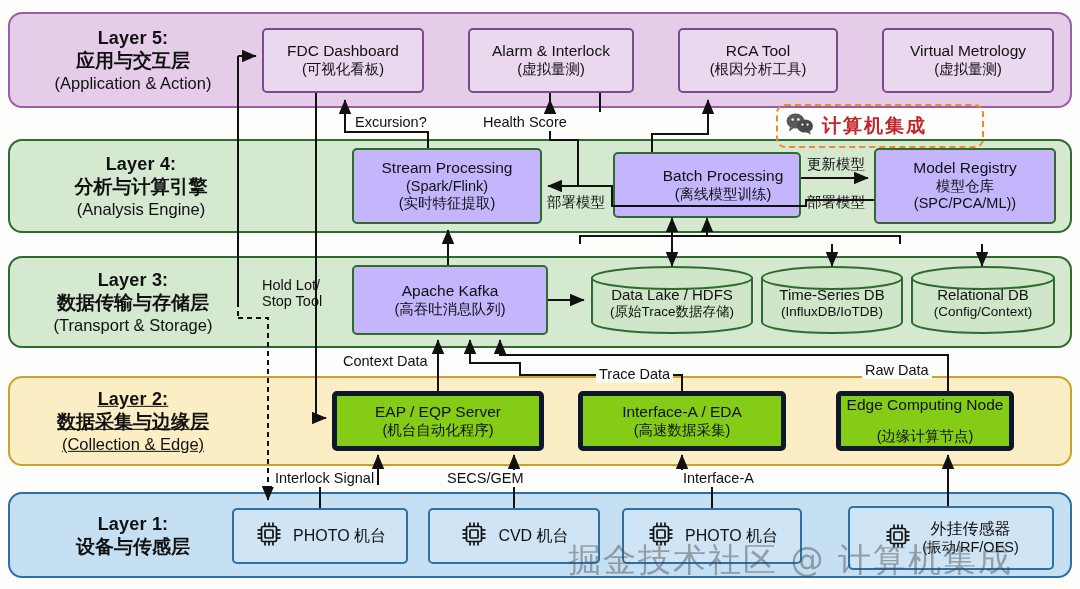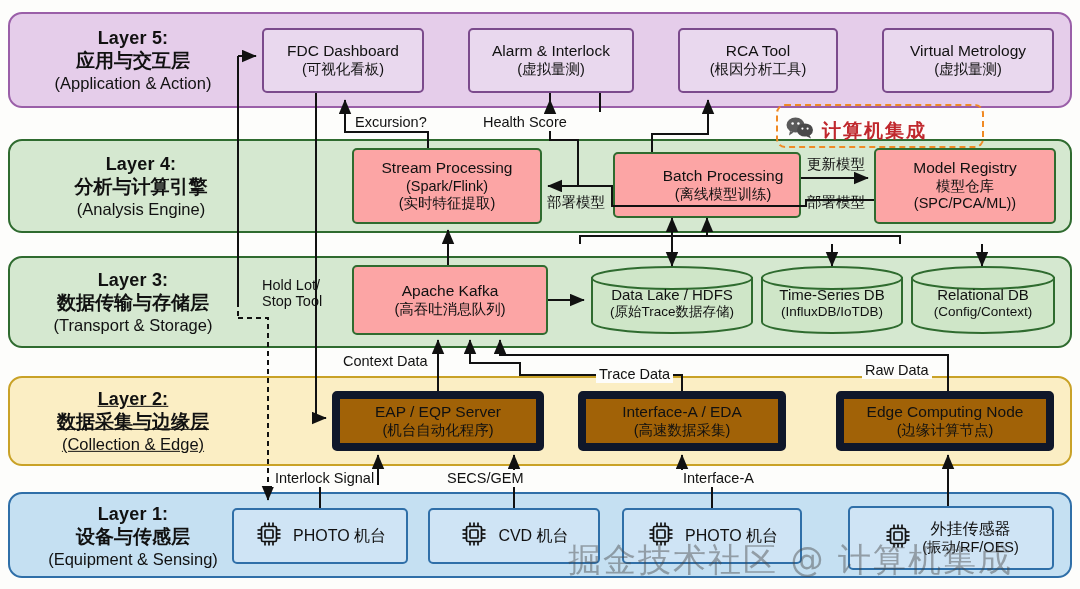--- a/index.html
+++ b/index.html
@@ -48,22 +48,22 @@
     align-items:center;
     justify-content:center;
     text-align:center;
     line-height:1.22;
     color:#111;
   }
   .node .t1{font-size:15.5px;}
   .node .t2{font-size:14.5px;}
   .node .t3{font-size:14.5px;}
   .n-purple{background:#e9d8ee;border:2px solid #7b4a8c;}
-  .n-green{background:#fca5a5;border:2px solid #2f6b2f;}
-  .n-yellow{background:#a16207;border:8px solid #0f172a;}
+  .n-green{background:#c4b5fd;border:2px solid #2f6b2f;}
+  .n-yellow{background:#84cc16;border:5px solid #0f172a;}
   .n-blue{background:#cfe4f5;border:2px solid #2f6fa8;}
 
   
   .node.equip{flex-direction:row;gap:9px;}
   .node.equip .t1{font-size:16px;}
   .chip-icon{flex:0 0 auto;display:block;}
 
   
   .cyl{
     position:absolute;
@@ -93,21 +93,21 @@
   }
   .elabel.oncolor{background:transparent;}
   .elabel.two{line-height:1.12;}
 
   
   .wm-badge{
     position:absolute;
     border:2.5px dashed #f08a24;
     border-radius:9px;
     display:flex;
-    align-items:flex-end;
+    align-items:center;
     gap:7px;
     padding:2px 9px 2px 7px;
     background:transparent;
   }
   .wm-badge .wm-text{
     font-family:"DejaVu Serif","Liberation Serif",serif;
     font-weight:bold;
     font-size:19px;
     color:#c0282d;
     letter-spacing:2px;
@@ -228,30 +228,29 @@
   </div>
 
   <div class="node n-yellow" style="left:332px;top:391px;width:212px;height:60px;">
     <div class="t1">EAP / EQP Server</div>
     <div class="t2">(机台自动化程序)</div>
   </div>
   <div class="node n-yellow" style="left:578px;top:391px;width:208px;height:60px;">
     <div class="t1">Interface-A / EDA</div>
     <div class="t2">(高速数据采集)</div>
   </div>
-  <div class="node n-yellow" style="left:836px;top:391px;width:218px;height:60px;">
+  <div class="node n-yellow" style="left:836px;top:391px;width:178px;height:60px;justify-content:space-between;">
     <div class="t1">Edge Computing Node</div>
     <div class="t2">(边缘计算节点)</div>
   </div>
 
   <div class="layer l1" style="left:8px;top:492px;width:1064px;height:86px;"></div>
   <div class="layer-title" style="left:8px;top:536px;width:250px;">
     <div class="lt-en-top">Layer 1:</div>
     <div class="lt-cn">设备与传感层</div>
-    <div class="lt-en">(Equipment &amp; Sensing)</div>
   </div>
 
   <div class="node n-blue equip" style="left:232px;top:508px;width:176px;height:56px;">
     <span class="chip-icon">
       <svg width="30" height="30" viewBox="0 0 30 30">
         <g fill="none" stroke="#111" stroke-width="1.7">
           <rect x="7.5" y="7.5" width="15" height="15" rx="1.5"></rect>
           <rect x="11" y="11" width="8" height="8" rx="1"></rect>
           <line x1="11" y1="3.5" x2="11" y2="7.5"></line>
             <line x1="15" y1="3.5" x2="15" y2="7.5"></line>

